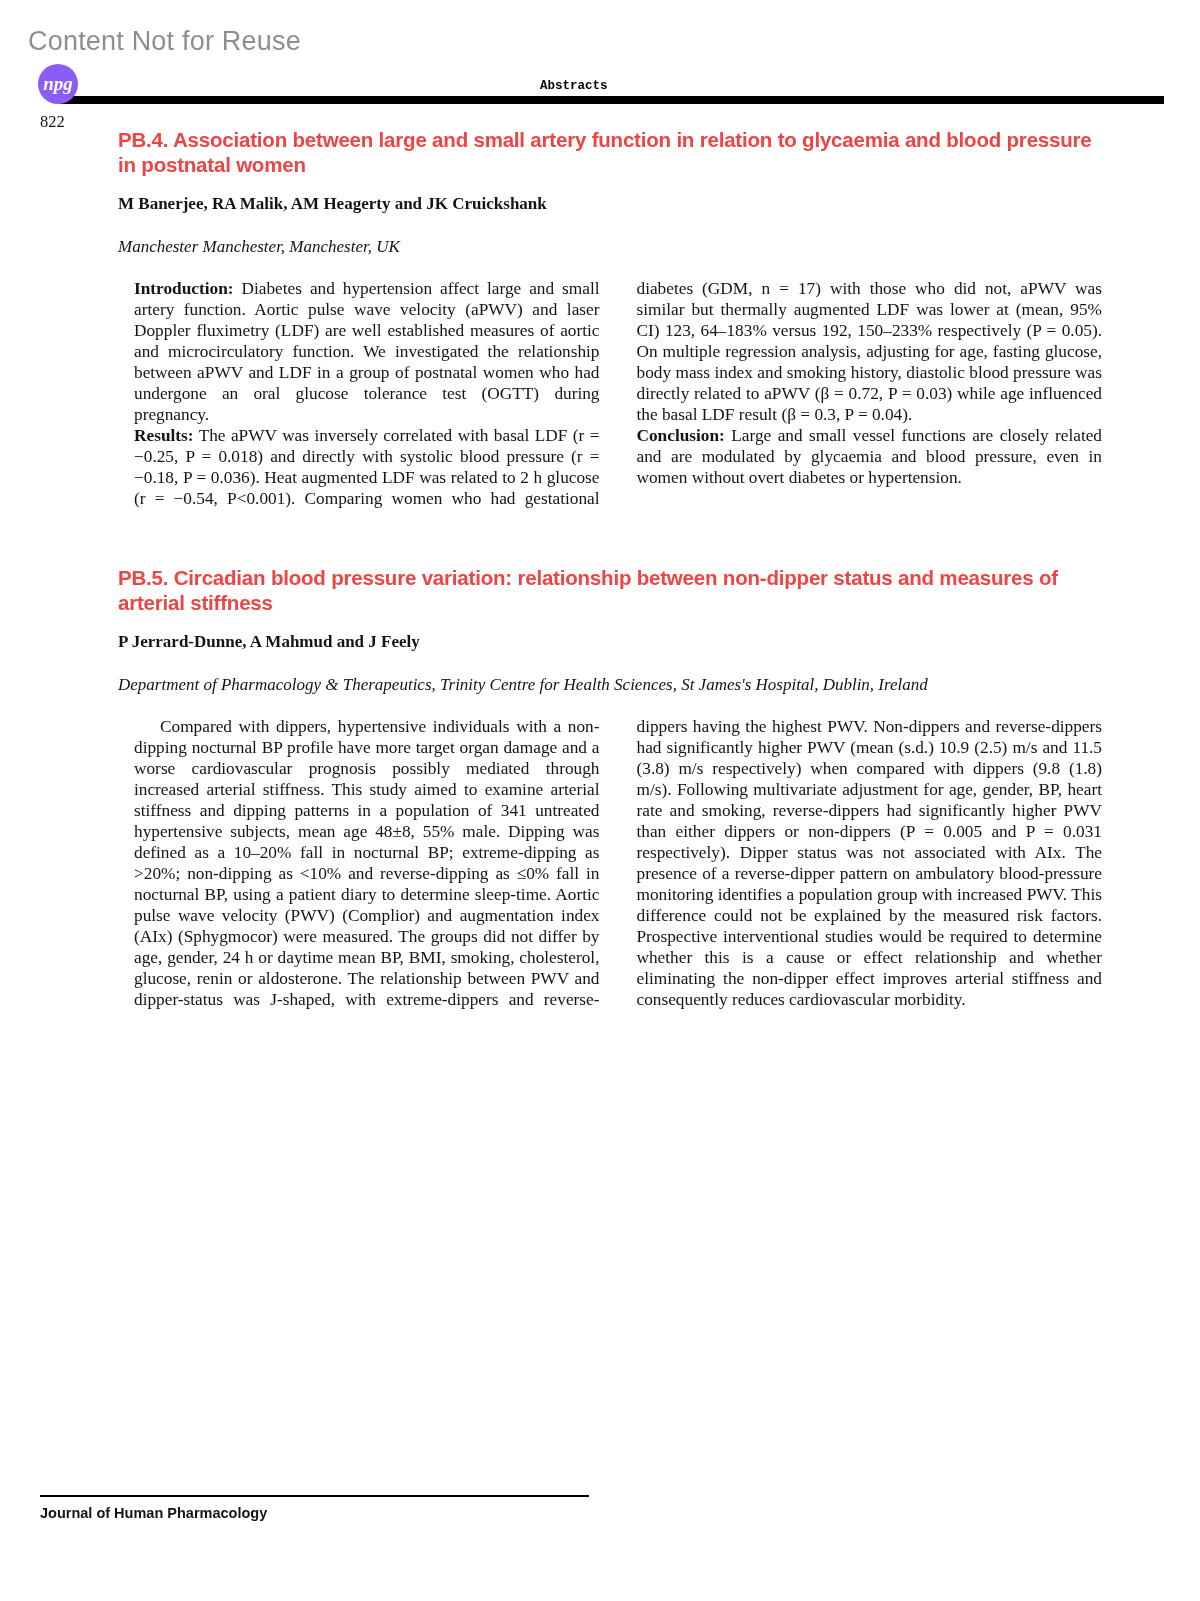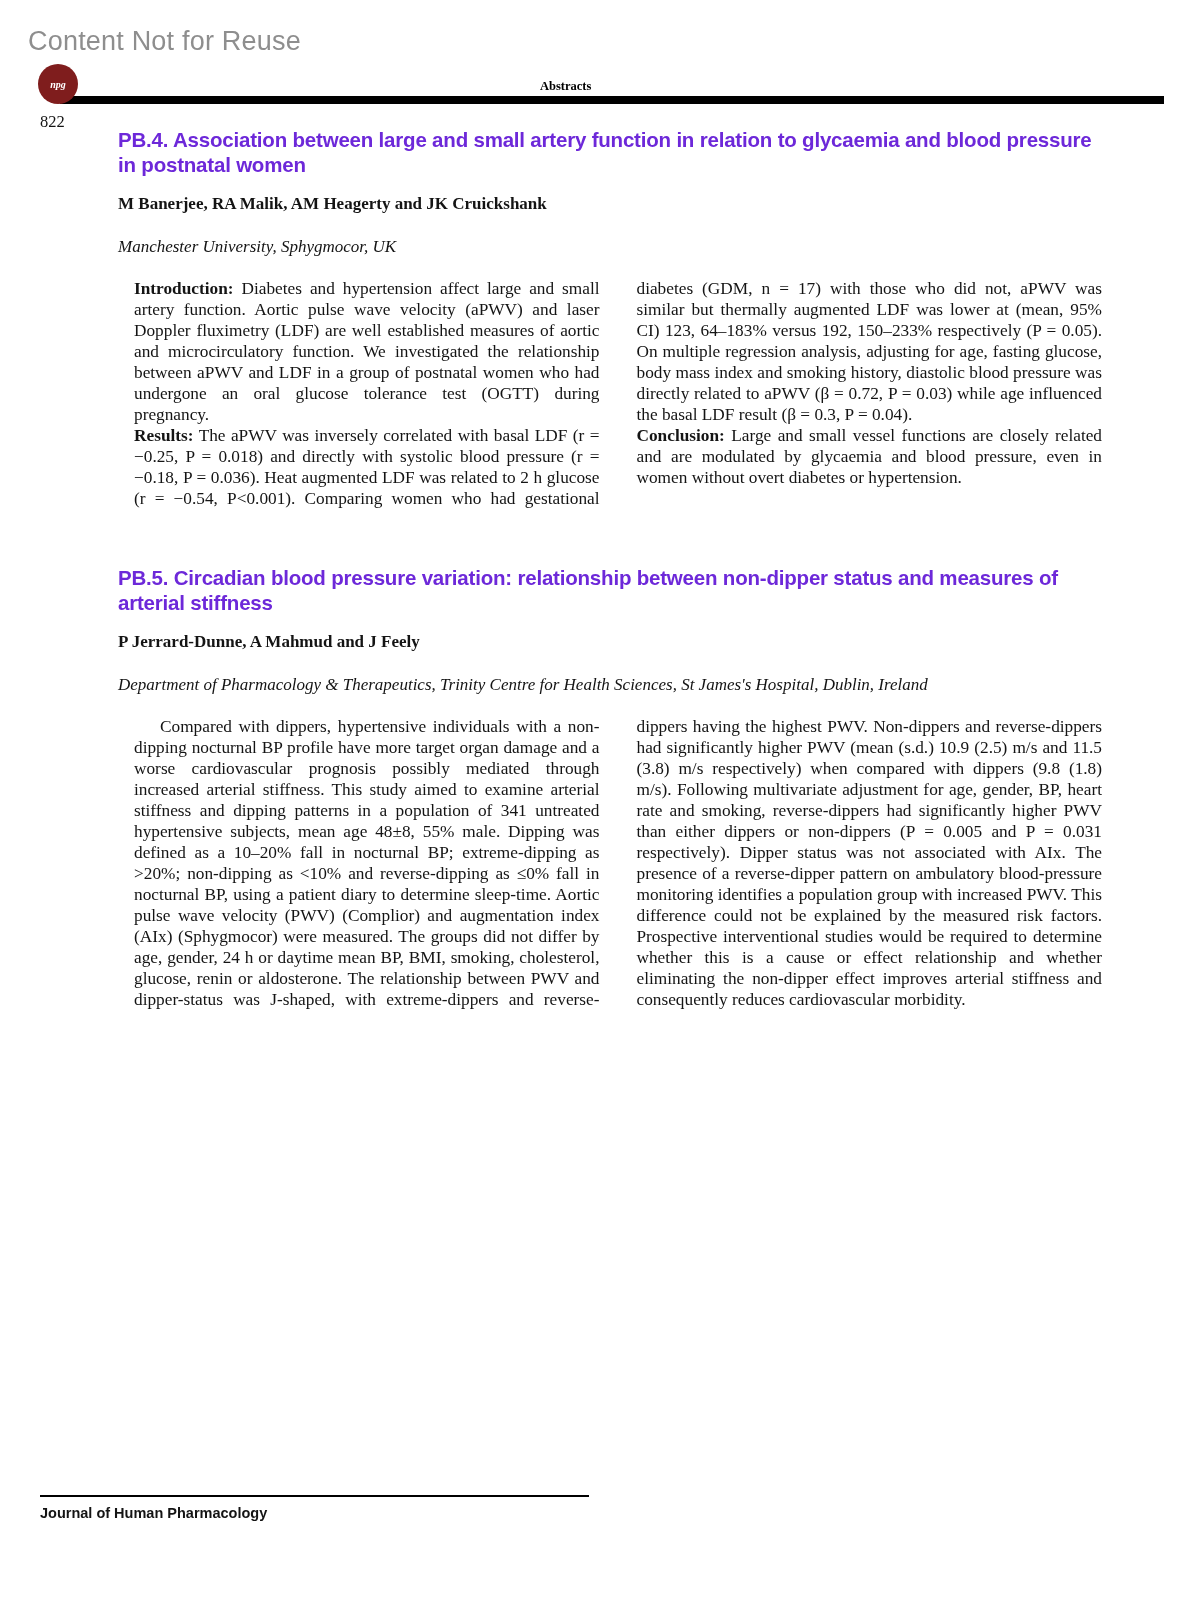--- a/index.html
+++ b/index.html
@@ -31,36 +31,36 @@
     height: 8px;
     background: #000000;
   }
   .npg-logo {
     position: absolute;
     left: 38px;
     top: 64px;
     width: 40px;
     height: 40px;
     border-radius: 50%;
-    background: #7f1d1d;
+    background: #8b5cf6;
     color: #ffffff;
     display: flex;
     align-items: center;
     justify-content: center;
     font-family: "Liberation Serif", serif;
     font-style: italic;
     font-weight: bold;
-    font-size: 10px;
+    font-size: 19px;
     z-index: 2;
   }
   .running-head {
     position: absolute;
     left: 540px;
     top: 79px;
-    font-family: Liberation Serif, serif;
+    font-family: Liberation Mono, monospace;
     font-weight: bold;
     font-size: 12.5px;
     color: #000000;
   }
   .page-number {
     position: absolute;
     left: 40px;
     top: 112px;
     font-size: 16.5px;
   }
@@ -68,21 +68,21 @@
     position: absolute;
     left: 118px;
     top: 127px;
     width: 984px;
   }
   .abs-title {
     font-family: "Liberation Sans", sans-serif;
     font-weight: bold;
     font-size: 20.5px;
     line-height: 25px;
-    color: #6d28d9;
+    color: #ef4444;
     letter-spacing: -0.2px;
   }
   .authors {
     margin-top: 17px;
     font-weight: bold;
     font-size: 17px;
   }
   .affiliation {
     margin-top: 22px;
     font-style: italic;
@@ -133,21 +133,21 @@
   </div>
   <div class="running-head">Abstracts</div>
 
   <div class="page-number">822</div>
 
   <div class="content">
 
     <section>
       <h1 class="abs-title">PB.4. Association between large and small artery function in relation to glycaemia and blood pressure in postnatal women</h1>
       <div class="authors">M Banerjee, RA Malik, AM Heagerty and JK Cruickshank</div>
-      <div class="affiliation">Manchester University, Sphygmocor, UK</div>
+      <div class="affiliation">Manchester Manchester, Manchester, UK</div>
       <div class="abs-body">
         <p><span class="runin">Introduction:</span> <span>Diabetes and hypertension affect large and small artery function. Aortic pulse wave velocity (aPWV) and laser Doppler fluximetry (LDF) are well established measures of aortic and microcirculatory function. We investigated the relationship between aPWV and LDF in a group of postnatal women who had undergone an oral glucose tolerance test (OGTT) during pregnancy.</span></p>
         <p><span class="runin">Results:</span> <span>The aPWV was inversely correlated with basal LDF (r = −0.25, P = 0.018) and directly with systolic blood pressure (r = −0.18, P = 0.036). Heat augmented LDF was related to 2 h glucose (r = −0.54, P&lt;0.001). Comparing women who had gestational diabetes (GDM, n = 17) with those who did not, aPWV was similar but thermally augmented LDF was lower at (mean, 95% CI) 123, 64–183% versus 192, 150–233% respectively (P = 0.05). On multiple regression analysis, adjusting for age, fasting glucose, body mass index and smoking history, diastolic blood pressure was directly related to aPWV (β = 0.72, P = 0.03) while age influenced the basal LDF result (β = 0.3, P = 0.04).</span></p>
         <p><span class="runin">Conclusion:</span> <span>Large and small vessel functions are closely related and are modulated by glycaemia and blood pressure, even in women without overt diabetes or hypertension.</span></p>
       </div>
     </section>
 
     <section class="abstract-2">
       <h1 class="abs-title">PB.5. Circadian blood pressure variation: relationship between non-dipper status and measures of arterial stiffness</h1>
       <div class="authors">P Jerrard-Dunne, A Mahmud and J Feely</div>

